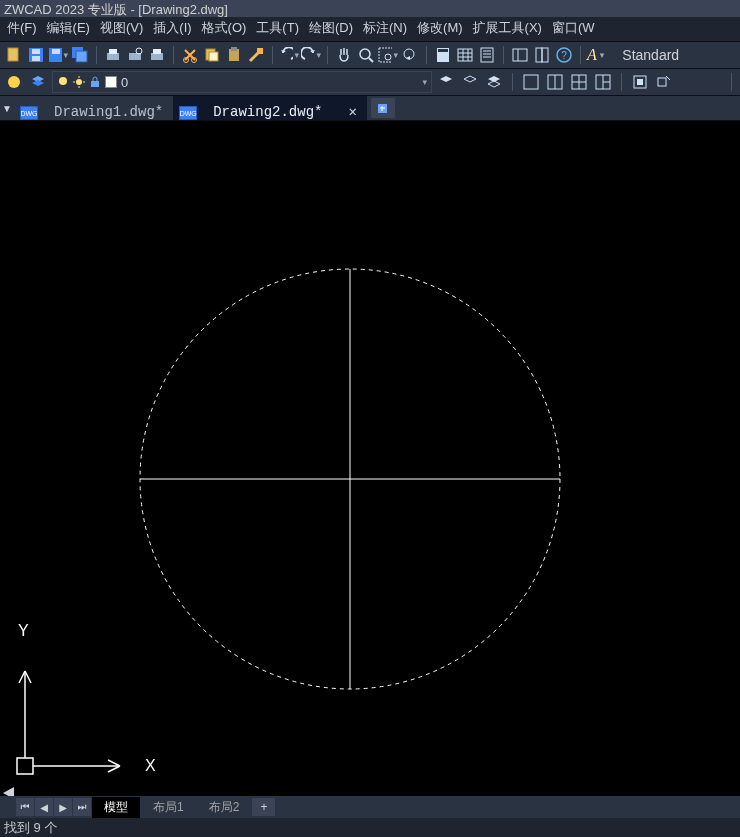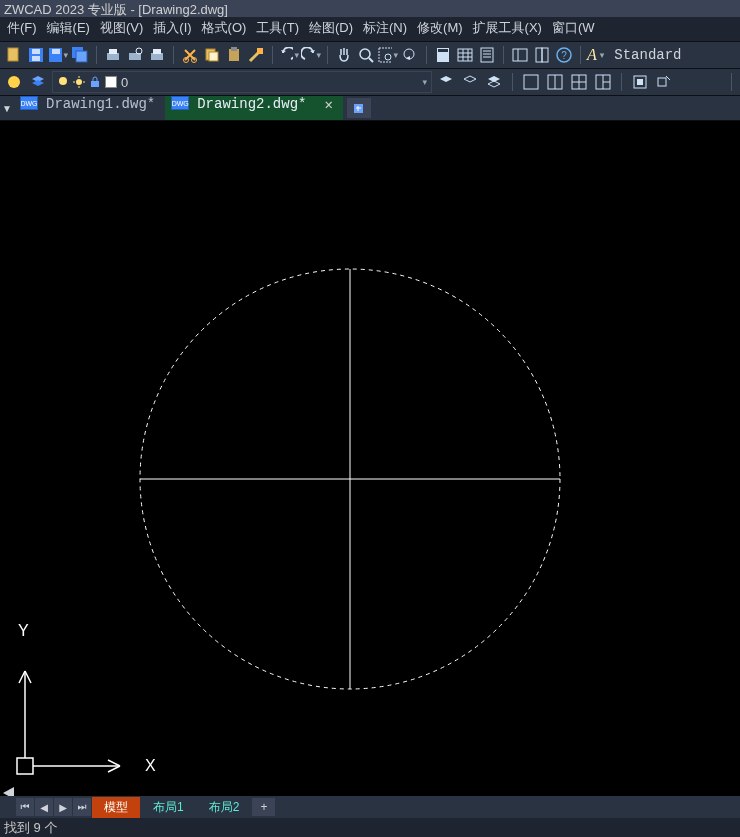--- a/index.html
+++ b/index.html
@@ -10,36 +10,36 @@
   .tbtn{width:20px;height:20px;display:flex;align-items:center;justify-content:center;color:#cfe1f5;cursor:pointer}
   .tbtn svg{display:block}
   .tsep{width:1px;height:18px;background:#4a5568;margin:0 4px}
   .tdrop{font-size:9px;color:#9aa5b5;margin-left:1px}
   .toolbar2{height:26px;background:#2a3342;display:flex;align-items:center;padding:0 4px;border-bottom:1px solid #0c0f14;gap:4px}
   .layer-box{flex:0 0 370px;display:flex;align-items:center;height:20px;background:#2a3342;border:1px solid #3a4456;padding:0 4px;gap:4px}
   .layer-box .sq{width:10px;height:10px;border:1px solid #888}
   .mini{width:20px;height:20px;display:flex;align-items:center;justify-content:center;color:#cfe1f5}
   .tabbar{height:24px;background:#2a3342;display:flex;align-items:center;border-bottom:1px solid #0c0f14}
   .tabbar .tri{width:14px;text-align:center;color:#cfd4db;font-size:10px}
-  .file-tab{display:flex;align-items:flex-start;height:24px;padding:0 10px 0 6px;gap:8px;font-family:Consolas,"Courier New",monospace;font-size:14px}
+  .file-tab{display:flex;align-items:flex-end;height:24px;padding:0 10px 0 6px;gap:16px;font-family:Consolas,"Courier New",monospace;font-size:14px}
   .file-tab.inactive{background:#2a3342;color:#b8c1d1}
-  .file-tab.active{background:#14532d;color:#e8eef7}
+  .file-tab.active{background:#0f172a;color:#e8eef7}
   .dwg-ico{width:16px;height:12px;background:#3b82f6;border:1px solid #1e5fbf;display:inline-flex;align-items:center;justify-content:center;font-size:7px;color:#fff;font-family:Arial}
   .close-x{margin-left:10px;color:#d0d0d0;font-weight:bold;cursor:pointer}
   .plus-tab{width:24px;height:20px;background:#3a4456;display:flex;align-items:center;justify-content:center;margin-left:4px}
   .canvas-wrap{position:relative;height:675px;background:#000}
   svg.canvas{position:absolute;left:0;top:0}
   .btab-bar{height:22px;background:#2a3342;display:flex;align-items:center;font-size:12px}
   .nav-btn{width:18px;height:18px;display:flex;align-items:center;justify-content:center;background:#3a4456;margin-right:1px;color:#cfd4db;font-size:10px}
   .btab{padding:2px 12px;margin-right:1px;cursor:pointer}
-  .btab.active{background:#c2410c;color:#fff}
-  .btab.inactive{background:#2a3342;color:#5eead4}
+  .btab.active{background:#000000;color:#fff}
+  .btab.inactive{background:#2a3342;color:#a3a3a3}
   .btab.plus{background:#3a4456;padding:2px 8px}
   .statusbar{height:20px;background:#1e2430;color:#c8c8c8;padding:0 4px;line-height:20px;font-size:13px}
-  .std-label{font-family:Liberation Mono, monospace;font-size:14px;color:#cfd4db;margin-left:8px}
+  .std-label{font-family:Liberation Sans, sans-serif;font-size:14px;color:#cfd4db;margin-left:16px}
   .A-italic{font-style:italic;font-family:"Times New Roman",serif;font-size:16px;color:#ffe9a8}
 </style>
 </head>
 <body>
 
 <div class="titlebar">
   <span>ZWCAD 2023 专业版 - [Drawing2.dwg]</span>
 </div>
 
 <div class="menubar">

